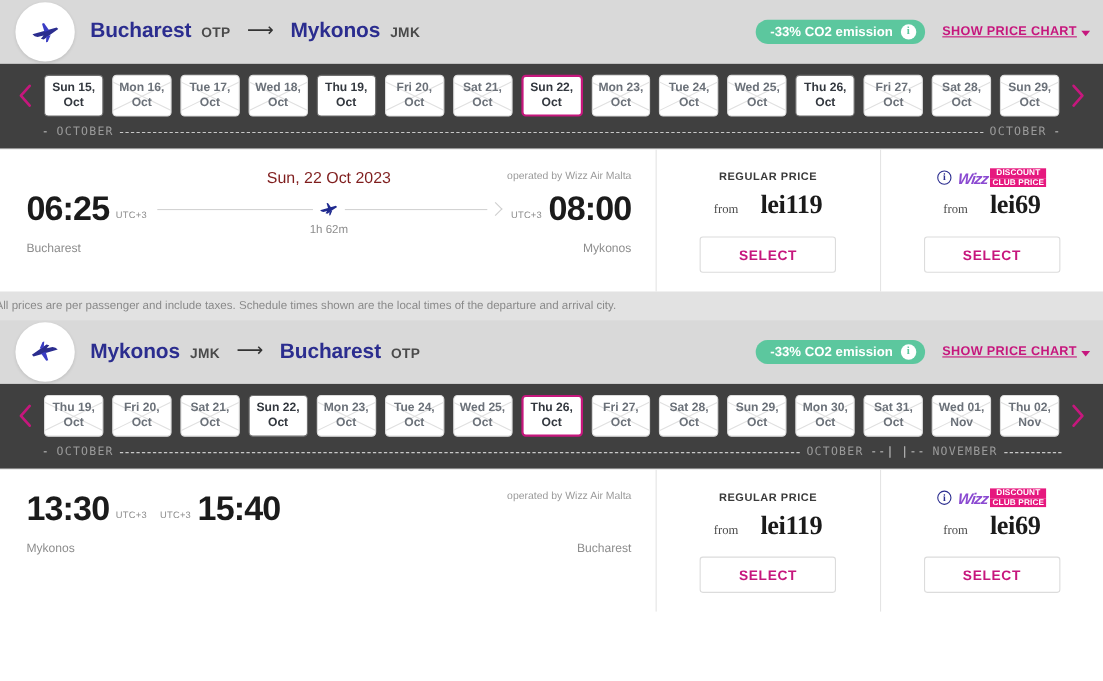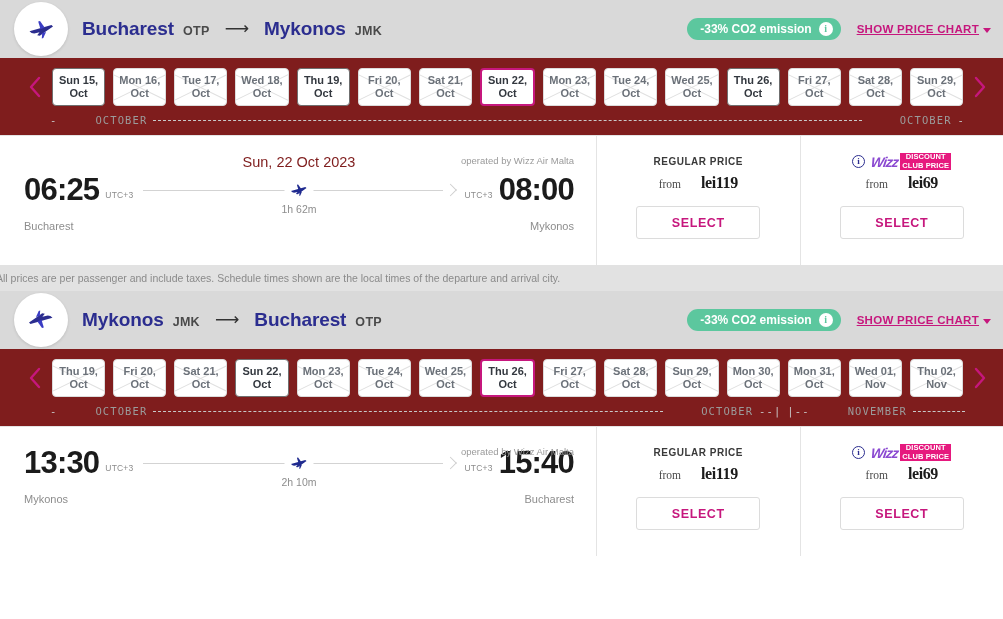--- a/index.html
+++ b/index.html
@@ -106,22 +106,22 @@
   .caret-down {
     width: 0; height: 0;
     border-left: 4.5px solid transparent;
     border-right: 4.5px solid transparent;
     border-top: 5px solid #c6177d;
     position: relative; top: 1px;
   }
 
   
   .date-strip-wrap {
-    background: #7f1d1d;
-    padding: 10px 0 4px 12px;
+    background: #404040;
+    padding: 10px 0 4px 0;
     position: relative;
   }
   .date-strip {
     display: flex;
     align-items: center;
     padding: 0 6px;
     gap: 0px;
   }
   .nav-arrow {
     width: 34px;
@@ -192,21 +192,21 @@
     letter-spacing: 1.1px;
     font-family: "DejaVu Sans Mono", monospace;
     gap: 6px;
   }
   .month-legend .dash-line {
     flex: 1 1 auto;
     border-top: 1px dashed #c9c9c9;
     height: 0;
   }
   .month-legend .tick { color: #c9c9c9; }
-  .month-legend .mon-label { white-space: nowrap; margin-left: 32px; }
+  .month-legend .mon-label { white-space: nowrap; }
 
   
   .result-row {
     display: flex;
     background: #ffffff;
     border-top: 1px solid #e4e4e4;
     min-height: 130px;
   }
   .fare-left {
     flex: 0 0 596px;
@@ -311,21 +311,21 @@
   }
   .price-amount {
     display: flex;
     align-items: baseline;
     gap: 20px;
     margin-bottom: 14px;
     font-family: Liberation Serif, serif;
   }
   .price-from { font-size: 11.5px; color: #4a4a4a; }
   .price-value {
-    font-size: 16px;
+    font-size: 24px;
     font-weight: bold;
     color: #1b1b1b;
     letter-spacing: -0.4px;
   }
   .select-btn {
     width: 124px;
     height: 33px;
     background: #ffffff;
     border: 1px solid #dcdcdc;
     border-radius: 3px;
@@ -632,21 +632,21 @@
             </div>
             <div class="date-cell unavailable">
               <span>Sun 29,</span>
               <span>Oct</span>
             </div>
             <div class="date-cell unavailable">
               <span>Mon 30,</span>
               <span>Oct</span>
             </div>
             <div class="date-cell unavailable">
-              <span>Mon 31,</span>
+              <span>Sat 31,</span>
               <span>Oct</span>
             </div>
             <div class="date-cell unavailable">
               <span>Wed 01,</span>
               <span>Nov</span>
             </div>
             <div class="date-cell unavailable">
               <span>Thu 02,</span>
               <span>Nov</span>
             </div>
@@ -667,32 +667,20 @@
           <span class="mon-label">NOVEMBER</span>
           <span class="dash-line" style="flex: 0 0 52px;"></span>
         </div>
       </div>
       <div class="result-row">
         <div class="fare-left">
           <div class="operated-by">operated by Wizz Air Malta</div>
           <div class="time-row">
             <span class="time-big">13:30</span>
             <span class="utc-tag">UTC+3</span>
-            <div class="path">
-              <div class="line"></div>
-              <div class="arrowhead"></div>
-              <div class="mid-plane">
-                <svg width="19" height="19" viewBox="0 0 19 19">
-                  <path d="M1.5 10.6 L15.8 6.6 L17 7.6 L13.2 10.2 L8.2 13.8 L6.4 13.4 L8.0 11.4 L4.6 12.3 L2.9 11.8 Z" fill="#1f2a8f"></path>
-                  <path d="M8.9 9.3 L7.4 4.3 L8.6 4.0 L11.6 8.3 Z" fill="#1f2a8f"></path>
-                  <path d="M10.0 11.8 L9.8 15.4 L10.8 15.1 L12.5 11.1 Z" fill="#1f2a8f"></path>
-                </svg>
-              </div>
-              <div class="duration">2h 10m</div>
-            </div>
             <span class="utc-tag">UTC+3</span>
             <span class="time-big">15:40</span>
           </div>
           <div class="city-row">
             <span>Mykonos</span>
             <span>Bucharest</span>
           </div>
         </div>
         <div class="price-col">
           <div class="price-label">

